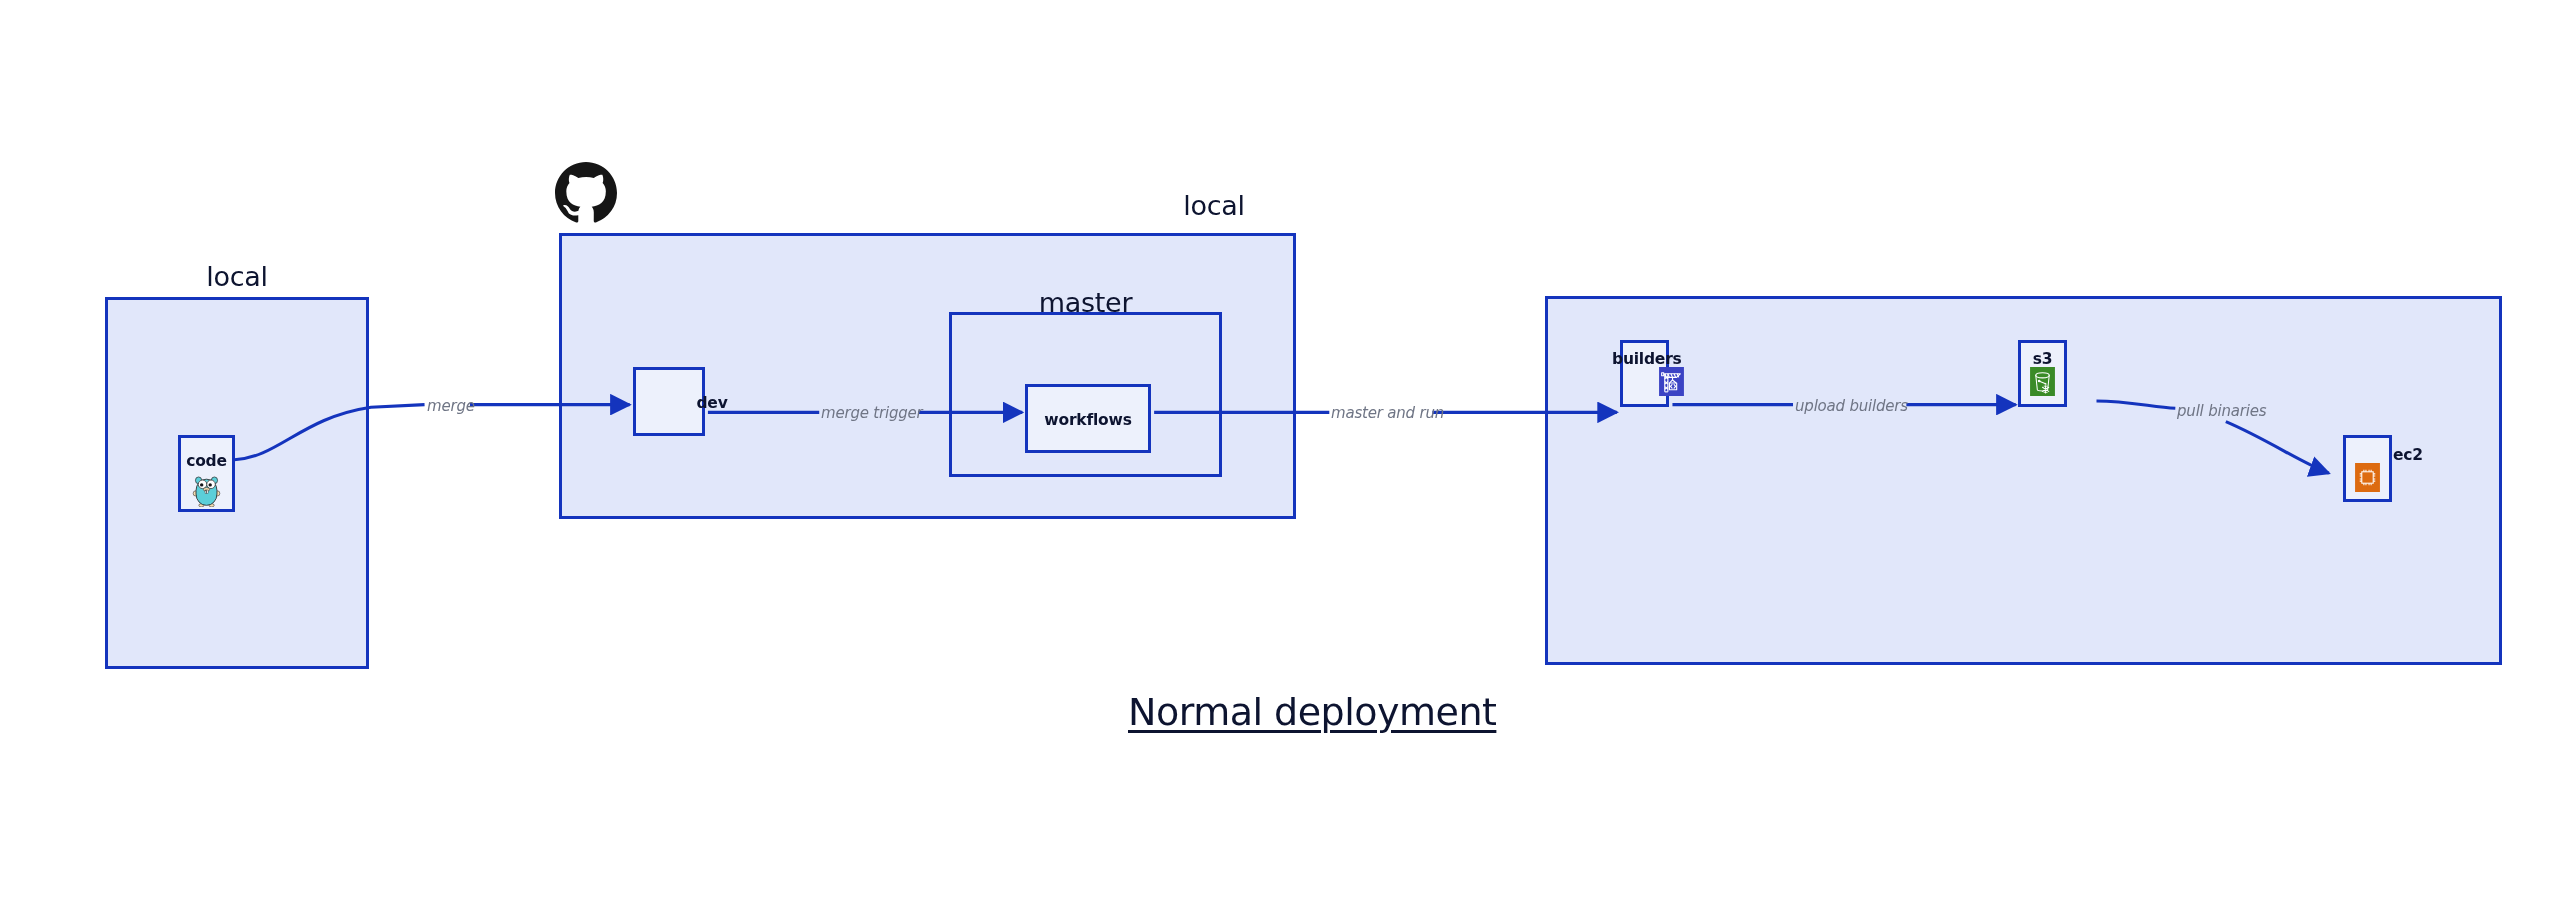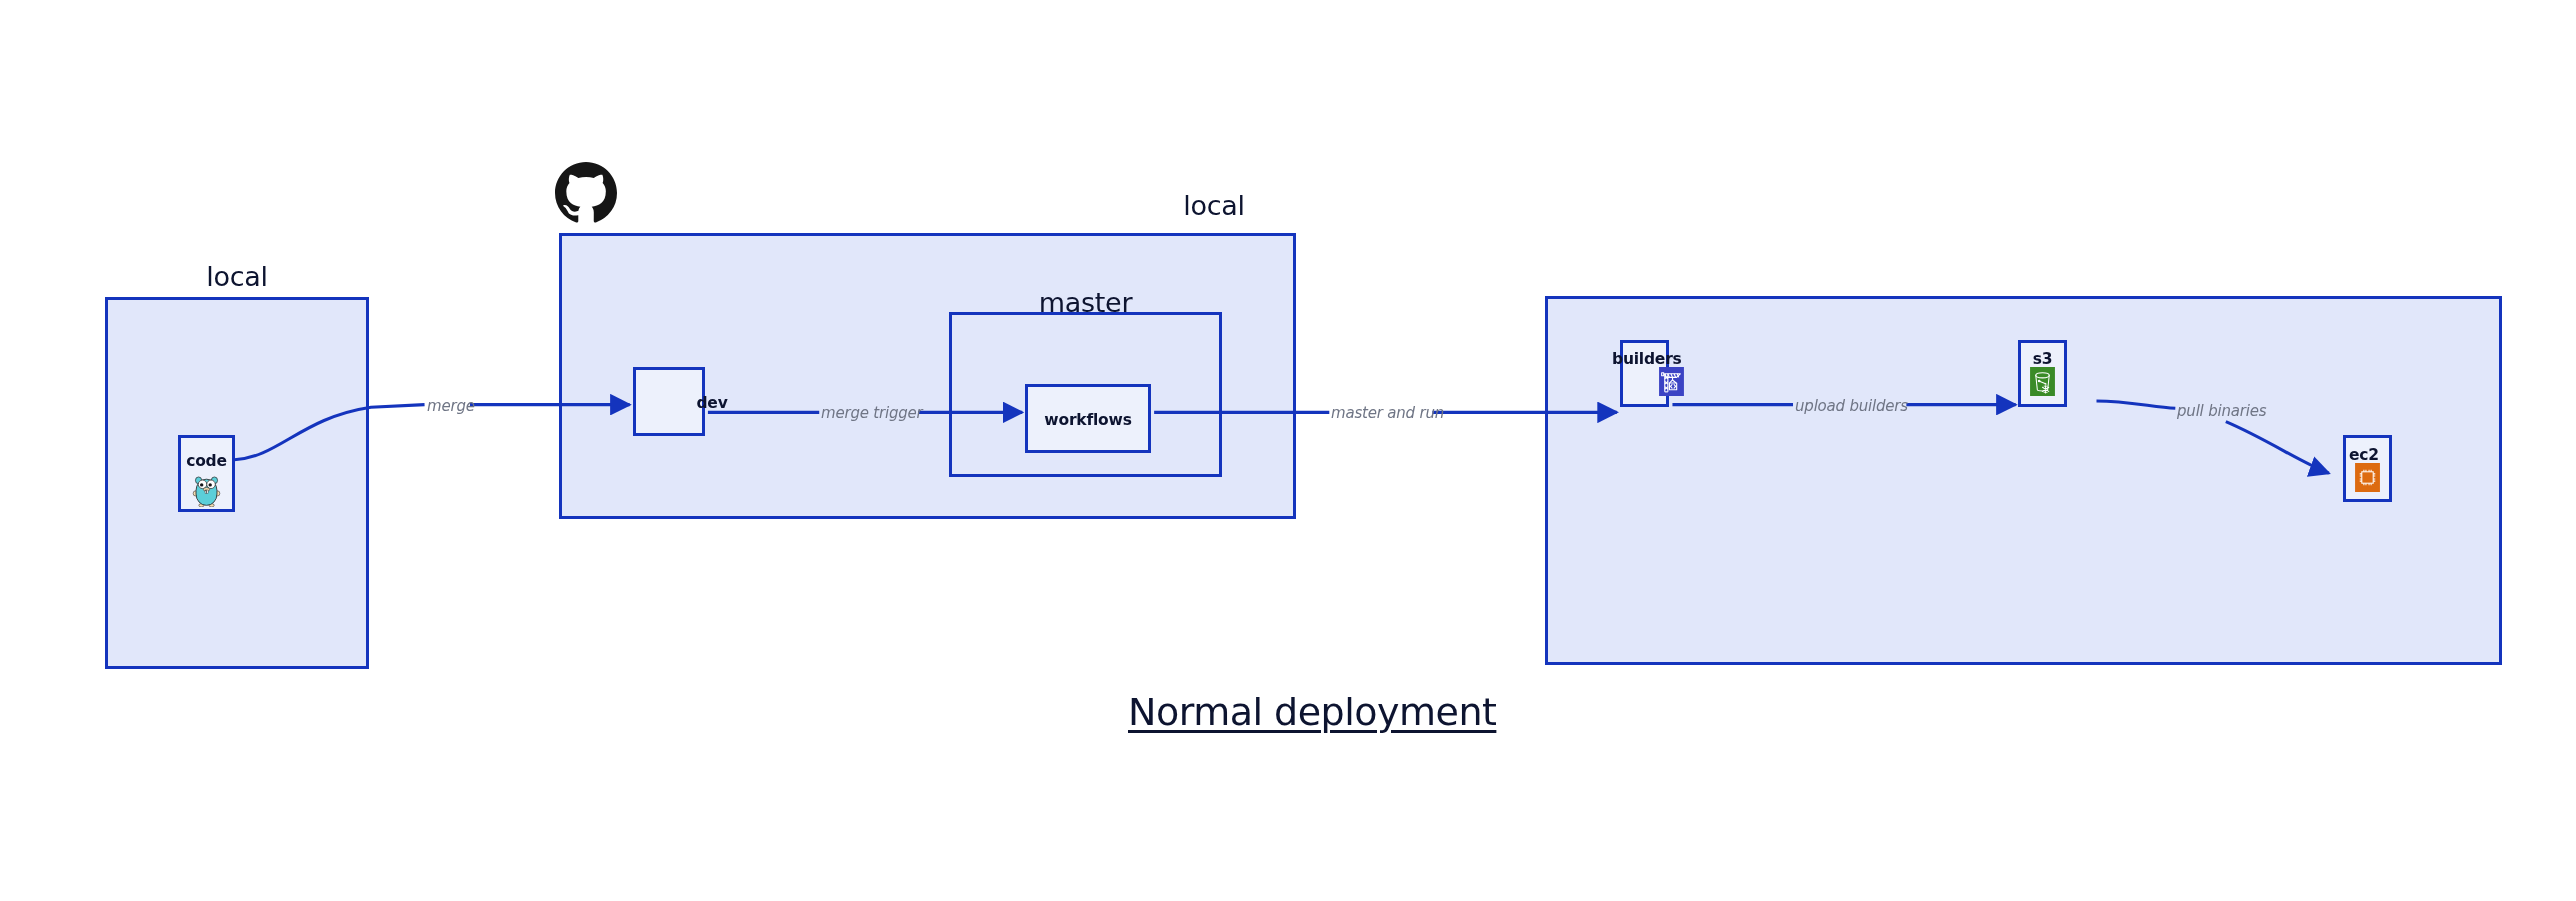--- a/index.html
+++ b/index.html
@@ -221,21 +221,21 @@
         <path d="M 17 27 L 31 33"></path>
         <circle cx="17.5" cy="27" r="1.6" fill="#ffffff"></circle>
         <path d="M 31 33 L 28 35 L 30 30 Z" fill="#ffffff" stroke="none"></path>
         <path d="M 30 36 L 30 50 M 24 39 L 36 47 M 36 39 L 24 47" stroke-width="2"></path>
         <path d="M 27 37 L 33 37 M 27 49 L 33 49" stroke-width="1.6"></path>
       </g>
     </svg>
   </div>
 
   <div class="node-box" style="left:2343px; top:435px; width:49px; height:67px;"></div>
-  <div class="node-label" style="left:2343px; top:446px; width:42px;">ec2</div>
+  <div class="node-label" style="left:2343px; top:446px; width:42px;padding-left:44px;">ec2</div>
   <div class="icon-wrap" style="left:2355px; top:463px; width:25px; height:29px;">
     <svg viewBox="0 0 48 56" width="25" height="29">
       <rect x="0" y="0" width="48" height="56" fill="#dd6b10"></rect>
       <g stroke="#ffffff" stroke-width="2" fill="none">
         <rect x="13" y="17" width="22" height="22"></rect>
         <path d="M 17 13 L 17 17 M 21 13 L 21 17 M 27 13 L 27 17 M 31 13 L 31 17"></path>
         <path d="M 17 39 L 17 43 M 21 39 L 21 43 M 27 39 L 27 43 M 31 39 L 31 43"></path>
         <path d="M 9 21 L 13 21 M 9 25 L 13 25 M 9 31 L 13 31 M 9 35 L 13 35"></path>
         <path d="M 35 21 L 39 21 M 35 25 L 39 25 M 35 31 L 39 31 M 35 35 L 39 35"></path>
       </g>

